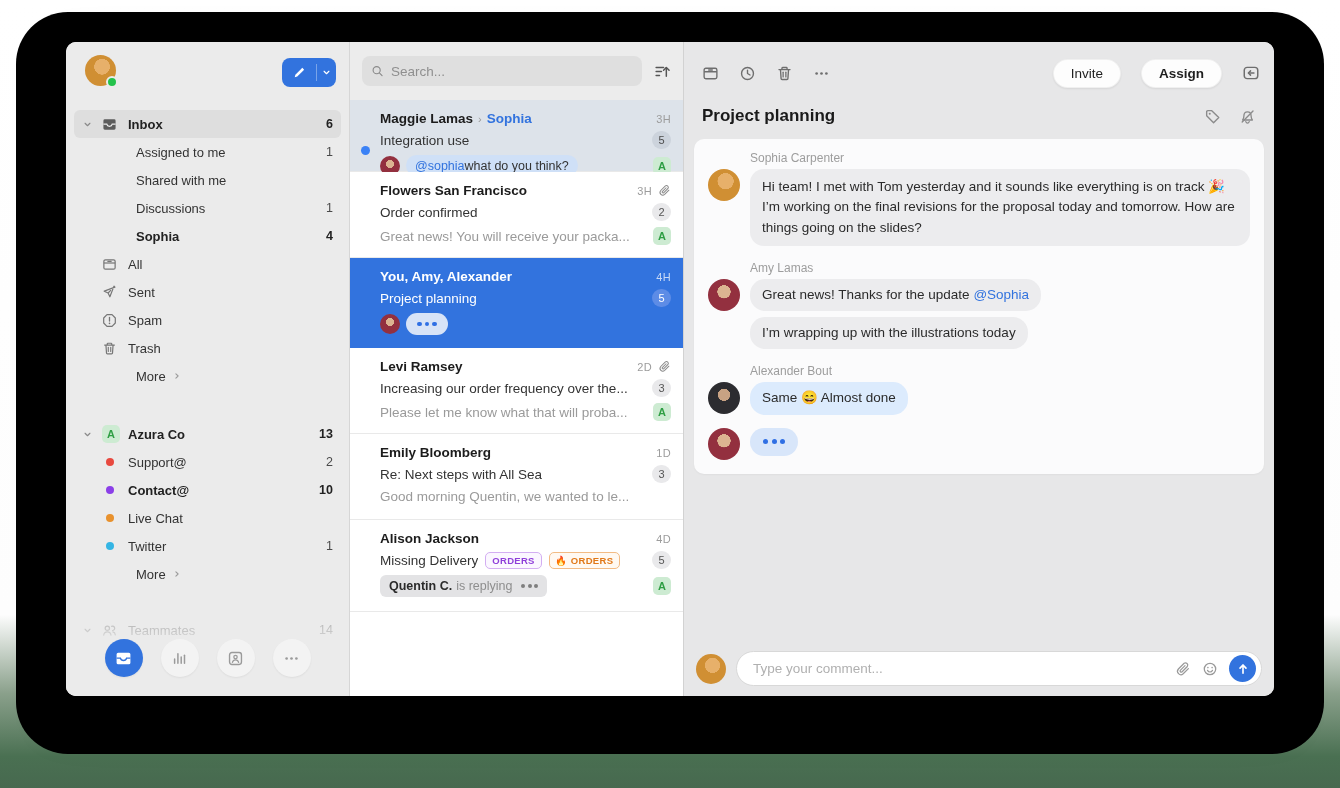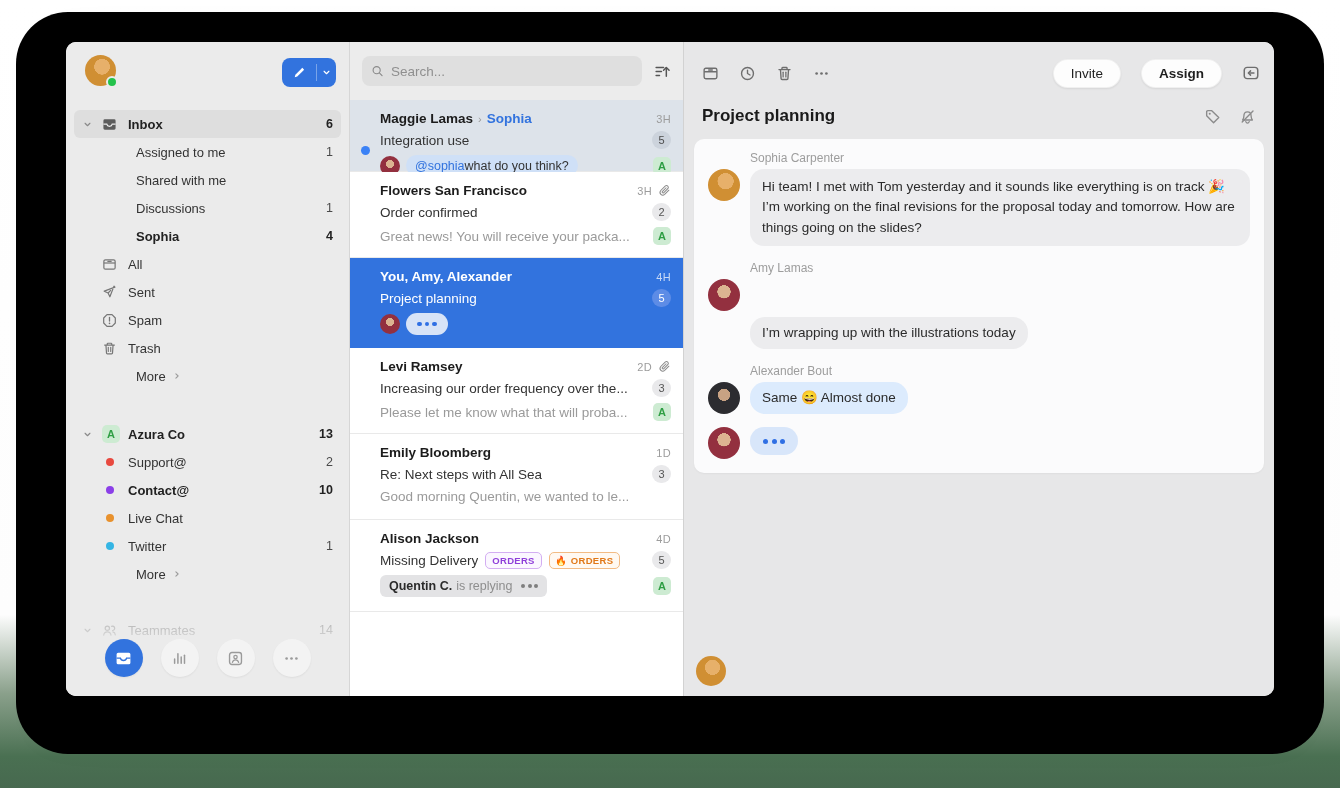--- a/index.html
+++ b/index.html
@@ -599,20 +599,21 @@
         <div class="authlbl">Sophia Carpenter</div>
         <div class="mrow">
           <span class="avatar mav"></span>
           <span class="bubble" style="max-width:560px">Hi team! I met with Tom yesterday and it sounds like everything is on track 🎉 I’m working on the final revisions for the proposal today and tomorrow. How are things going on the slides?</span>
         </div>
       </div>
       <div class="mgroup">
         <div class="authlbl">Amy Lamas</div>
         <div class="mrow">
           <span class="avatar amy mav"></span>
+          <span class="bubble pillb"><span>Great news! Thanks for the update </span><span class="mention">@Sophia</span></span>
         </div>
         <div class="stack2"><span class="bubble pillb" style="display:inline-block">I’m wrapping up with the illustrations today</span></div>
       </div>
       <div class="mgroup">
         <div class="authlbl">Alexander Bout</div>
         <div class="mrow">
           <span class="avatar alex mav"></span>
           <span class="bubble pillb blue">Same 😄 Almost done</span>
         </div>
       </div>
@@ -623,15 +624,33 @@
               <span></span>
               <span></span>
               <span></span>
             </span>
         </div>
       </div>
     </div>
 
     <div class="compose-row">
       <span class="avatar"></span>
+      <div class="cinput">
+        <input type="text" placeholder="Type your comment..." style="">
+        <span class="tico">
+            <svg width="16" height="16">
+              <use href="#i-clip"></use>
+            </svg>
+          </span>
+        <span class="tico">
+            <svg width="16" height="16">
+              <use href="#i-smile"></use>
+            </svg>
+          </span>
+        <span class="sendbtn">
+            <svg width="14" height="14">
+              <use href="#i-arrowup"></use>
+            </svg>
+          </span>
+      </div>
     </div>
   </div>
 </div>
 
 </body></html>

